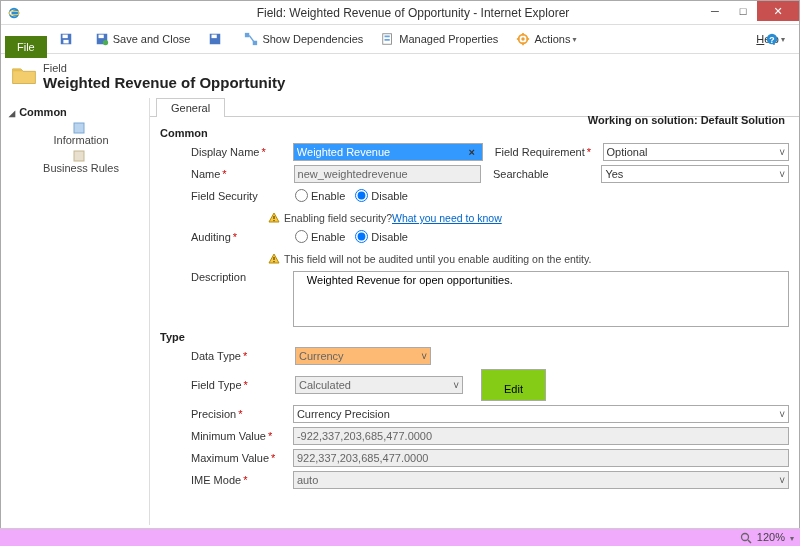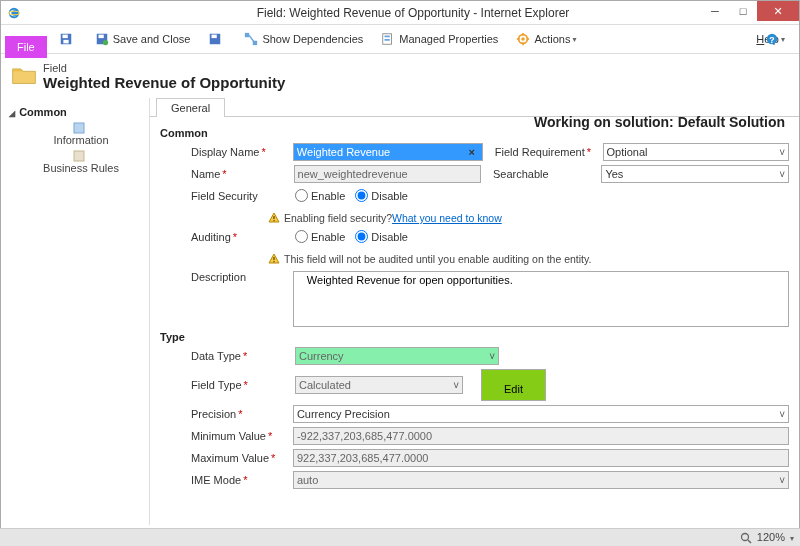--- a/index.html
+++ b/index.html
@@ -7,32 +7,32 @@
   
   .titlebar { height: 24px; background: #fff; display: flex; align-items: center; position: relative; border-bottom: 1px solid #ddd; }
   .titlebar .ie-icon { width: 14px; height: 14px; margin: 0 6px; }
   .titlebar .title { flex: 1; text-align: center; font-size: 12px; color: #333; }
   .winbtns { position: absolute; right: 0; top: 0; display: flex; }
   .winbtn { width: 28px; height: 20px; display: flex; align-items: center; justify-content: center; font-size: 11px; }
   .winbtn.close { background: #c8504f; color: #fff; width: 42px; }
   .winbtn:not(.close) { color: #333; }
   
   .ribbon { height: 29px; background: #fff; display: flex; align-items: center; border-bottom: 1px solid #ddd; position: relative; }
-  .file-btn { background: #d946ef; color: #fff; height: 22px; padding: 0 12px; display: flex; align-items: center; margin-left: 4px; font-size: 11px; margin-top: 15px; }
+  .file-btn { background: #4d7c0f; color: #fff; height: 22px; padding: 0 12px; display: flex; align-items: center; margin-left: 4px; font-size: 11px; margin-top: 15px; }
   .ribbon-btn { height: 22px; display: flex; align-items: center; padding: 0 6px; margin-left: 6px; font-size: 11px; color: #333; cursor: pointer; }
   .ribbon-btn .ico { width: 14px; height: 14px; margin-right: 4px; display: inline-block; }
   .ico.save svg, .ico.save2 svg, .ico.deps svg, .ico.props svg, .ico.actions svg, .ico.help svg, .ico.folder svg, .ico.info svg, .ico.rules svg, .ico.warn svg, .ico.zoom svg { width: 14px; height: 14px; }
   .carets { font-size: 8px; margin-left: 2px; color: #666; }
   .help { position: absolute; right: 8px; display: flex; align-items: center; }
   
   .header { display: flex; padding: 8px 10px 4px 10px; align-items: flex-start; }
   .folder-ico { width: 26px; height: 22px; margin-right: 6px; margin-top: 2px; }
   .header .field-label { font-size: 11px; color: #444; }
   .header .field-name { font-size: 15px; font-weight: bold; color: #222; }
-  .working { position: absolute; right: 14px; top: 60px; font-size: 14px; font-weight: bold; color: #222; }
+  .working { position: absolute; right: 14px; top: 60px; font-size: 11px; font-weight: bold; color: #222; }
   
   .main { display: flex; height: calc(100% - 24px - 29px - 44px - 20px); }
   .sidebar { width: 148px; padding: 6px 4px; }
   .sidebar .section-h { font-size: 11px; font-weight: bold; color: #222; padding: 2px 4px; }
   .sidebar .section-h::before { content: "◢"; font-size: 8px; margin-right: 4px; color: #555; }
   .sidebar .item { display: flex; align-items: center; padding: 2px 4px 2px 16px; font-size: 11px; color: #444; cursor: pointer; flex-direction: column; }
   .sidebar .item svg { width: 12px; height: 12px; margin-right: 4px; }
   .content { flex: 1; border-left: 1px solid #ddd; padding: 0 0 0 0; overflow: hidden; }
   .tabs { display: flex; border-bottom: 1px solid #ccc; padding-left: 6px; }
   .tab { padding: 3px 14px; font-size: 11px; border: 1px solid #ccc; border-bottom: none; background: #fff; margin-bottom: -1px; }
@@ -53,21 +53,21 @@
   .radio-lbl { font-size: 11px; margin-right: 10px; display: flex; align-items: center; }
   .radio-lbl input { margin-right: 3px; }
   .warnrow { display: flex; align-items: center; font-size: 10.5px; color: #444; margin: 10px 0 6px 108px; }
   .warnrow svg { width: 12px; height: 12px; margin-right: 4px; }
   .warnrow a { color: #0066cc; text-decoration: underline; }
   .desc { width: 506px; height: 56px; border: 1px solid #aaa; font-size: 11px; padding: 2px 13px; resize: none; }
   .info-line { font-size: 10.5px; color: #444; margin: 6px 0; }
   .info-line a { color: #0066cc; text-decoration: underline; }
   .btn { height: 32px; border: 1px solid #aaa; background: #84cc16; font-size: 11px; padding: 13px 22px; margin-left: 18px; }
   
-  .status { position: absolute; bottom: 0; left: 0; right: 0; height: 18px; border-top: 1px solid #ccc; display: flex; align-items: center; justify-content: flex-end; padding: 0 6px; font-size: 11px; color: #444; background: #e5e5e5; }
+  .status { position: absolute; bottom: 0; left: 0; right: 0; height: 18px; border-top: 1px solid #ccc; display: flex; align-items: center; justify-content: flex-end; padding: 0 6px; font-size: 11px; color: #444; background: #f0abfc; }
   .status .zoom svg { width: 12px; height: 12px; margin-right: 2px; vertical-align: middle; }
 </style>
 </head>
 <body>
 
 <div class="titlebar">
   <span class="ie-icon">
     <svg viewBox="0 0 16 16">
         <circle cx="8" cy="8" r="6" fill="#2a8dd4"></circle>
         <path d="M3 8c0-3 5-5 8-3-2-1-6 0-6 3s4 4 6 3c-3 2-8 0-8-3z" fill="#fff"></path>
@@ -248,21 +248,21 @@
       <div class="row" style="align-items:flex-start">
         <div class="lbl">Description</div>
         <textarea class="desc" style="">Weighted Revenue for open opportunities.</textarea>
       </div>
 
 
       <div class="sect-title">Type</div>
 
       <div class="row">
         <div class="lbl"><span>Data Type</span><span class="req">*</span></div>
-        <div class="select" style="width:204px;background:#86efac;color:#666">
+        <div class="select" style="width:136px;background:#fdba74;color:#666">
             <span>Currency</span>
           </div>
       </div>
       <div class="row">
         <div class="lbl"><span>Field Type</span><span class="req">*</span></div>
         <div class="select" style="width:168px;background:#eee;color:#666">
             <span>Calculated</span>
           </div>
         <button class="btn">Edit</button>
       </div>

